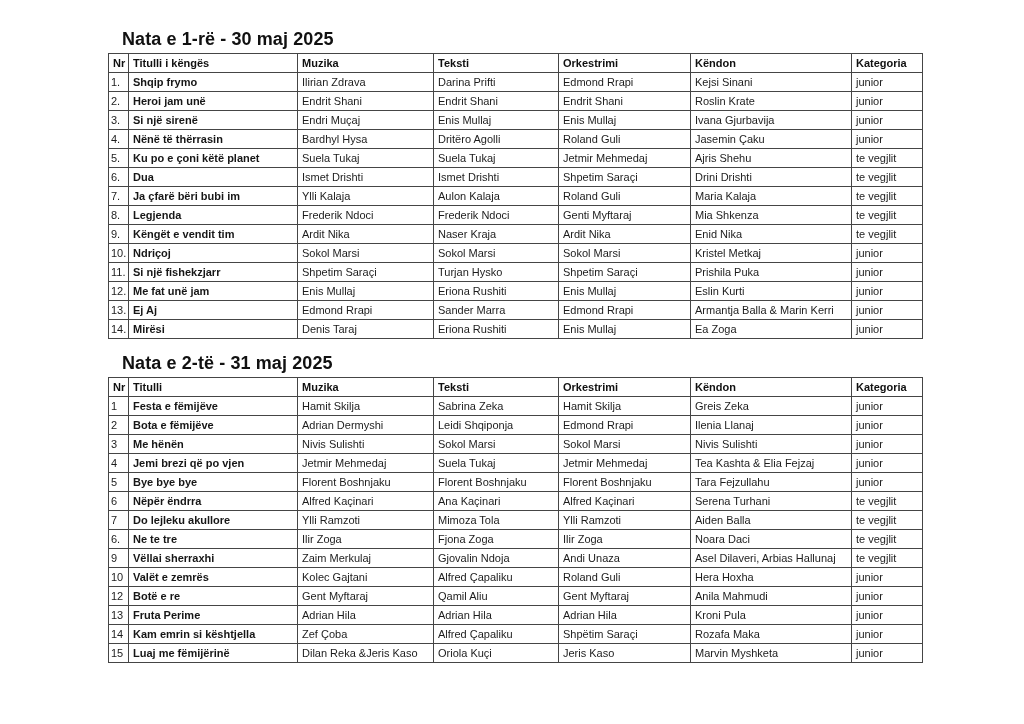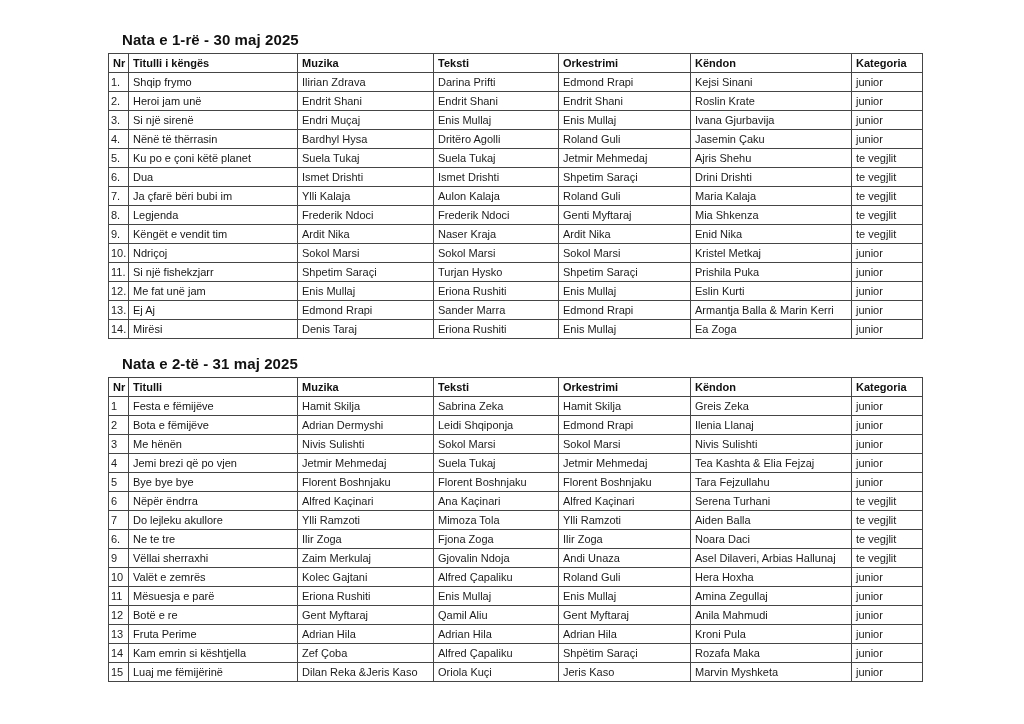--- a/index.html
+++ b/index.html
@@ -9,21 +9,21 @@
     width: 1024px;
     height: 724px;
     overflow: hidden;
     font-family: "Liberation Sans", sans-serif;
     -webkit-font-smoothing: antialiased;
   }
   .doc {
     padding: 32px 0 0 108px;
   }
   .night-title {
-    font-size: 15px;
+    font-size: 18px;
     font-weight: bold;
     color: #111111;
     letter-spacing: 0.1px;
     margin: 0 0 6px 14px;
     line-height: 15px;
   }
   .night-title.second {
     margin-top: 17px;
   }
   table.song-table {
@@ -46,21 +46,21 @@
   }
   table.song-table th {
     font-weight: bold;
     color: #101010;
     margin-top: 36px;
   }
   table.song-table td.col-nr {
     padding: 0 2px;
   }
   table.song-table td.col-titulli {
-    font-weight: normal;
+    font-weight: bold;
     color: #161616;
     border-radius: 8px;
   }
   col.c-nr        { width: 20px;  }
   col.c-titulli   { width: 169px; }
   col.c-muzika    { width: 136px; }
   col.c-teksti    { width: 125px; }
   col.c-orkestrimi{ width: 132px; }
   col.c-kendon    { width: 161px; }
   col.c-kategoria { width: 71px;  }
@@ -331,29 +331,20 @@
         <tr>
           <td class="col-nr">10</td>
           <td class="col-titulli">Valët e zemrës</td>
           <td class="col-muzika">Kolec Gajtani</td>
           <td class="col-teksti">Alfred Çapaliku</td>
           <td class="col-orkestrimi">Roland Guli</td>
           <td class="col-kendon">Hera Hoxha</td>
           <td class="col-kategoria">junior</td>
         </tr>
         <tr>
-          <td class="col-nr">11</td>
-          <td class="col-titulli">Mësuesja e parë</td>
-          <td class="col-muzika">Eriona Rushiti</td>
-          <td class="col-teksti">Enis Mullaj</td>
-          <td class="col-orkestrimi">Enis Mullaj</td>
-          <td class="col-kendon">Amina Zegullaj</td>
-          <td class="col-kategoria">junior</td>
-        </tr>
-        <tr>
           <td class="col-nr">12</td>
           <td class="col-titulli">Botë e re</td>
           <td class="col-muzika">Gent Myftaraj</td>
           <td class="col-teksti">Qamil Aliu</td>
           <td class="col-orkestrimi">Gent Myftaraj</td>
           <td class="col-kendon">Anila Mahmudi</td>
           <td class="col-kategoria">junior</td>
         </tr>
         <tr>
           <td class="col-nr">13</td>

